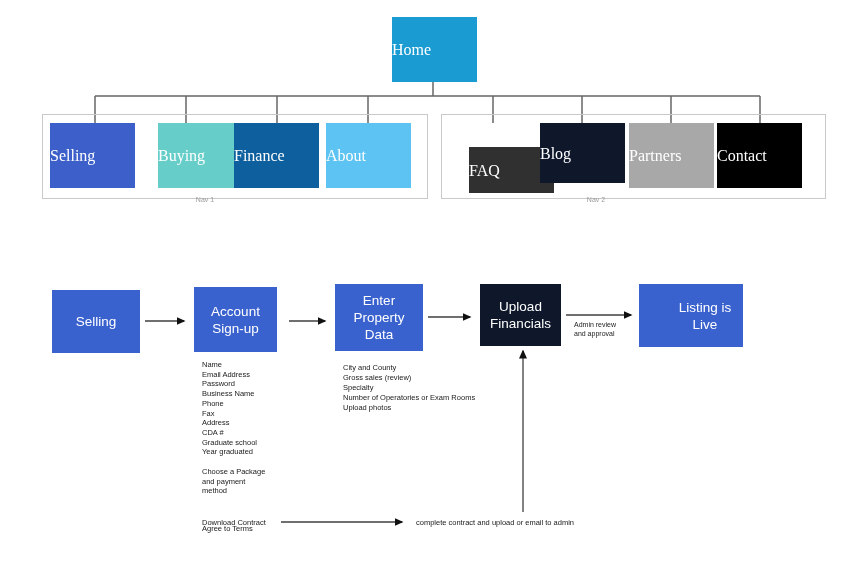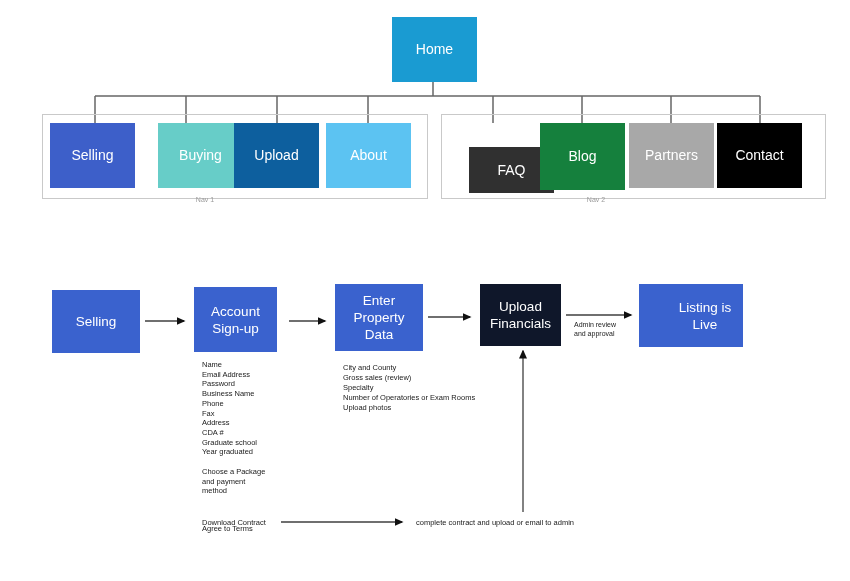--- a/index.html
+++ b/index.html
@@ -2,22 +2,22 @@
 <html><head>
 <meta charset="utf-8">
 <style>
   html,body{margin:0;padding:0;background:#fff;}
   .canvas{
     position:relative;width:850px;height:581px;background:#fff;overflow:hidden;
     font-family:"Liberation Sans","DejaVu Sans",sans-serif;
   }
   .connectors{position:absolute;left:0;top:0;width:850px;height:581px;pointer-events:none;}
   .node{
-    position:absolute;display:flex;align-items:center;justify-content:center;
-    color:#fff;font-size:14px;text-align:center;
+    position:absolute;display:flex;align-items:center;
+    color:#fff;font-size:16px;text-align:center;font-family:Liberation Serif, serif;
   }
   .node .lbl{display:inline-block;line-height:17px;}
   .group-frame{position:absolute;border:1px solid #c9c9c9;background:transparent;}
   .group-label{position:absolute;font-size:7px;color:#9b9b9b;text-align:center;}
   .flow-node{
     position:absolute;display:flex;align-items:center;justify-content:center;
     color:#fff;font-size:13.5px;text-align:center;
   }
   .flow-node .lbl{display:inline-block;line-height:17px;}
   .smalltext{position:absolute;font-size:7.5px;line-height:9.7px;color:#1a1a1a;white-space:nowrap;}
@@ -60,32 +60,32 @@
   </div>
 
   <div class="group-frame" style="left:42px;top:114px;width:384px;height:83px;"></div>
   <div class="node" style="left: 50px; top: 123px; width: 85px; height: 65px; background-color: rgb(61, 95, 201);">
     <span class="lbl">Selling</span>
   </div>
   <div class="node" style="left: 158px; top: 123px; width: 85px; height: 65px; background-color: rgb(103, 205, 200);">
     <span class="lbl">Buying</span>
   </div>
   <div class="node" style="left: 234px; top: 123px; width: 85px; height: 65px; background-color: rgb(13, 95, 158);">
-    <span class="lbl">Upload</span>
+    <span class="lbl">Finance</span>
   </div>
   <div class="node" style="left: 326px; top: 123px; width: 85px; height: 65px; background-color: rgb(92, 195, 242);">
     <span class="lbl">About</span>
   </div>
   <div class="group-label" style="left:150px;top:196px;width:110px;">Nav 1</div>
 
   <div class="group-frame" style="left:441px;top:114px;width:383px;height:83px;"></div>
   <div class="node" style="left: 469px; top: 123px; width: 85px; height: 46px; background-color: rgb(48, 48, 48); margin-top: 24px;">
     <span class="lbl">FAQ</span>
   </div>
-  <div class="node" style="left: 540px; top: 123px; width: 85px; height: 67px; background-color: #15803d;">
+  <div class="node" style="left: 540px; top: 123px; width: 85px; height: 60px; background-color: #0f172a;">
     <span class="lbl">Blog</span>
   </div>
   <div class="node" style="left: 629px; top: 123px; width: 85px; height: 65px; background-color: rgb(168, 168, 168);">
     <span class="lbl">Partners</span>
   </div>
   <div class="node" style="left: 717px; top: 123px; width: 85px; height: 65px; background-color: rgb(0, 0, 0);">
     <span class="lbl">Contact</span>
   </div>
   <div class="group-label" style="left:541px;top:196px;width:110px;">Nav 2</div>
 

